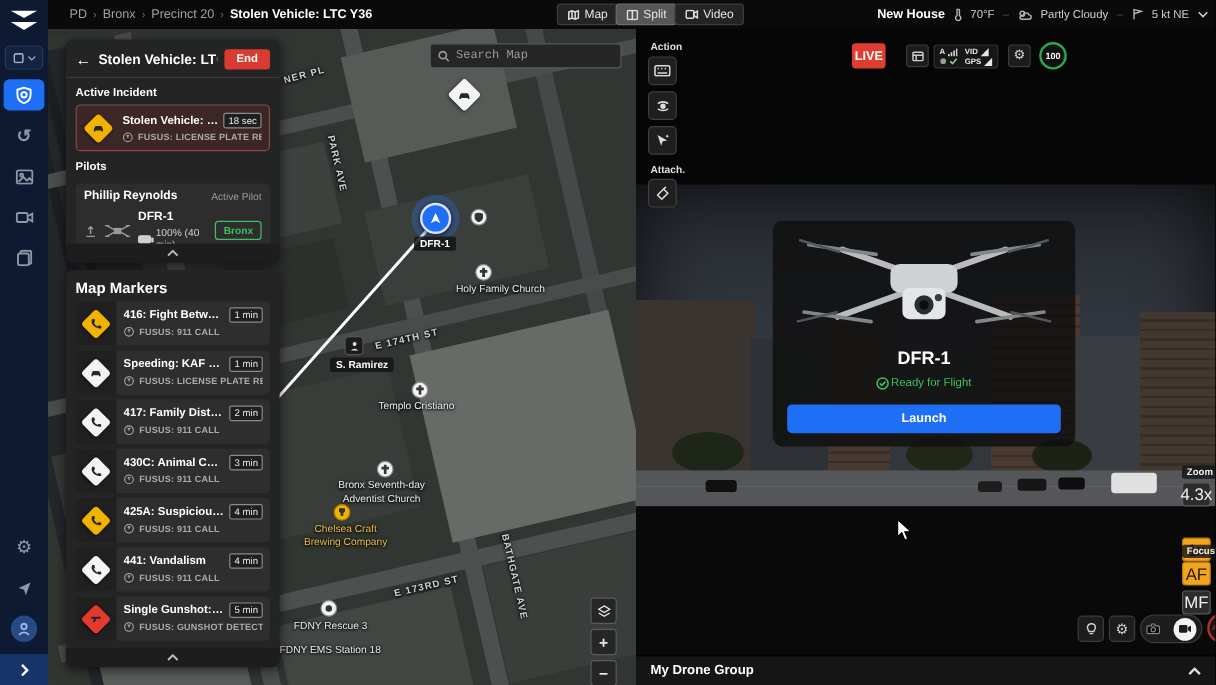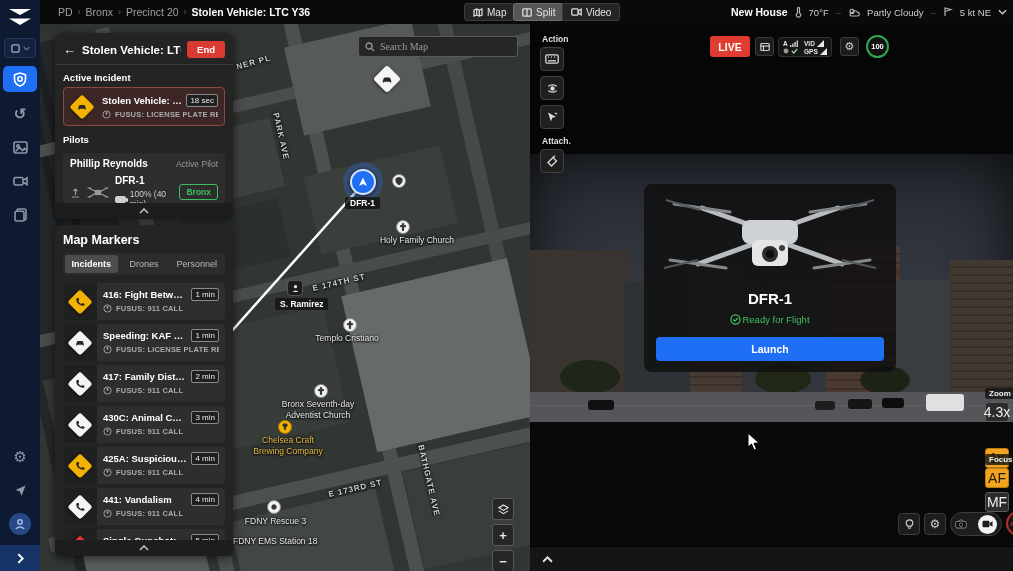--- a/index.html
+++ b/index.html
@@ -54,21 +54,21 @@
   .map-lbl { position:absolute; font-size:8px; font-weight:bold; letter-spacing:1px; color:#cfd4d7;
              text-shadow:0 1px 2px #000, 0 0 3px #000; white-space:nowrap; }
   .poi-lbl { position:absolute; font-size:8.5px; color:#e9e9e9; text-shadow:0 1px 2px #000,0 0 3px #000;
              text-align:center; line-height:1.25; white-space:nowrap; }
   .poi-dot { position:absolute; width:14px; height:14px; border-radius:50%; background:#f2f2f2;
              border:1px solid #8a8a8a; display:flex; align-items:center; justify-content:center; }
   .poi-dot svg { stroke:#333; fill:#333; stroke-width:1; }
   .search-wrap { position:absolute; left:318px; top:12px; width:160px; height:21px; background:#262626;
                  border:1px solid #5a5a5a; border-radius:3px; display:flex; align-items:center; gap:5px; padding:0 6px; }
   .search-wrap input { flex:1; background:transparent; border:none; outline:none; color:#cfcfcf;
-                       font-size:10px; font-family:Liberation Serif, serif; }
+                       font-size:10px; font-family:Liberation Mono, monospace; }
   .search-wrap input::placeholder { color:#9a9a9a; }
   .map-ctl { position:absolute; left:452px; width:22px; height:22px; background:#262626; border:1px solid #5a5a5a;
              border-radius:3px; color:#e8e8e8; display:flex; align-items:center; justify-content:center;
              font-size:13px; font-weight:bold; }
   .diamond { width:18px; height:18px; border-radius:3px; transform:rotate(45deg);
              display:flex; align-items:center; justify-content:center; box-shadow:0 1px 3px rgba(0,0,0,.6); }
   .diamond > * { transform:rotate(-45deg); }
   .diamond.yellow { background:#f2b200; }
   .diamond.white  { background:#f4f4f4; }
   .diamond.red    { background:#e4392e; }
@@ -134,21 +134,21 @@
            box-shadow:inset 0 0 60px rgba(0,0,0,.75); }
   .bld { position:absolute; }
   .road { position:absolute; left:0; bottom:0; width:483px; height:30px; background:#54565a; }
   .road:before { content:""; position:absolute; left:0; top:13px; width:483px; height:1px; background:#6a6c70; opacity:.5; }
   .car { position:absolute; border-radius:3px; }
   .below-photo { position:absolute; left:0; top:398px; width:483px; height:124px; background:#090909; }
   .tool-lbl { position:absolute; font-size:8.5px; font-weight:bold; color:#e0e0e0; text-shadow:0 1px 2px #000; }
   .tool-btn { position:absolute; width:24px; height:24px; background:#1f1f1f; border:1px solid #3f3f3f;
               border-radius:4px; display:flex; align-items:center; justify-content:center; }
   .tool-btn svg { stroke:#dcdcdc; fill:none; stroke-width:1.3; }
-  .live { position:absolute; left:180px; top:12px; width:40px; height:21px; background:#e03c31; color:#fff;
+  .live { position:absolute; left:180px; top:12px; width:28px; height:21px; background:#e03c31; color:#fff;
           font-size:10.5px; font-weight:bold; border-radius:3px; display:flex; align-items:center; justify-content:center; }
   .mini-btn { position:absolute; width:19px; height:19px; background:#1c1c1c; border:1px solid #3a3a3a;
               border-radius:3px; display:flex; align-items:center; justify-content:center; }
   .mini-btn svg { stroke:#cfcfcf; fill:none; stroke-width:1.2; }
   .ind-box { position:absolute; left:233px; top:13px; height:20px; background:#161616; border:1px solid #323232;
              border-radius:3px; display:flex; align-items:center; padding:0 4px; gap:6px; }
   .ind-col { display:flex; flex-direction:column; justify-content:center; gap:1px; }
   .ind-r { display:flex; align-items:center; gap:2px; font-size:6.5px; font-weight:bold; color:#e8e8e8; }
   .ring { position:absolute; left:291px; top:11px; width:23px; height:23px; border-radius:50%;
           border:2px solid #2ea84f; display:flex; align-items:center; justify-content:center;
@@ -372,25 +372,20 @@
       <svg width="10" height="6" viewBox="0 0 10 6">
           <path d="M1 5 L5 1 L9 5"></path>
         </svg>
     </div>
   </div>
 
   <div class="panel p2">
     <div class="p-head" style="padding-bottom:4px">
       <span class="p-title" style="font-size:12.5px">Map Markers</span>
     </div>
-    <div class="tabs">
-      <span class="tab active">Incidents</span>
-      <span class="tab">Drones</span>
-      <span class="tab">Personnel</span>
-    </div>
 
     <div class="mrow">
       <div class="mrow-ic">
           <span class="diamond yellow">
         <svg width="10" height="10" viewBox="0 0 11 11">
               <path d="M2 1 L4 1 L4.6 3.4 L3.6 4.4 C4.3 6 5.5 7.1 7 7.7 L8 6.7 L10.3 7.4 L10.3 9.3 C8 10 5 9 3.2 7.2 C1.4 5.4 1 2.5 2 1 Z"></path>
             </svg>
       </span>
         </div>
       <div class="mrow-main">
@@ -729,20 +724,21 @@
       </span>
     </div>
     <div class="auto">AUTO</div>
 
     <svg class="cursor" width="16" height="20" viewBox="0 0 16 20">
       <path d="M2 1 L2 15 L5.5 12 L8 18 L10.5 17 L8 11.2 L13 11 Z" fill="#fff" stroke="#000" stroke-width="1"></path>
     </svg>
   </div>
 
   <div class="groupbar">
+    <span class="t">My Drone Group</span>
     <svg width="11" height="7" viewBox="0 0 10 6">
         <path d="M1 5 L5 1 L9 5"></path>
       </svg>
   </div>
 
   <div class="topbar">
     <div class="crumbs">
       <span>PD</span>
         <span class="sep">›</span>
       <span>Bronx</span>

